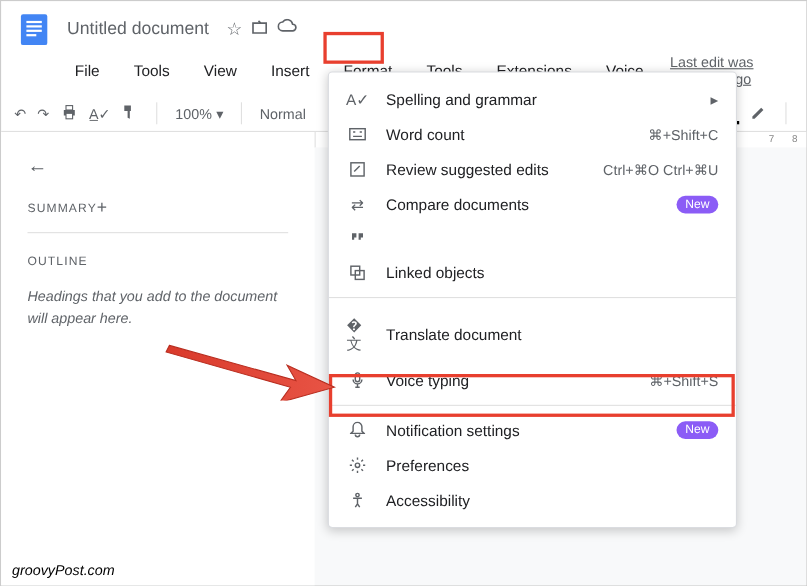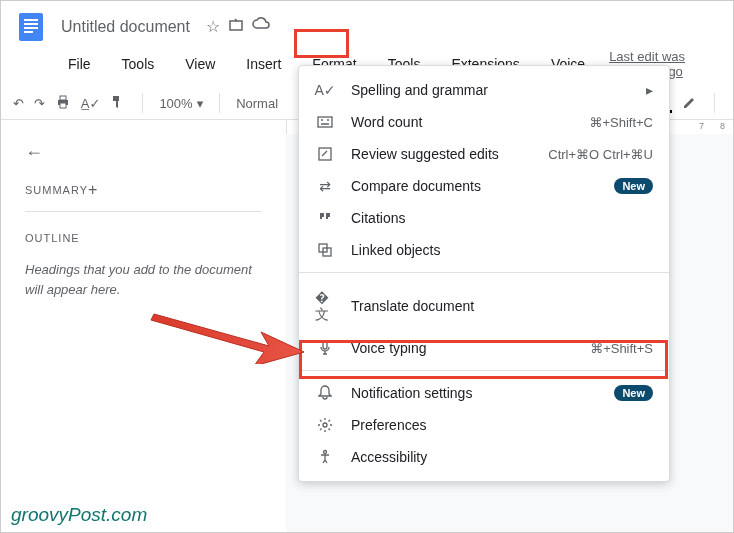--- a/index.html
+++ b/index.html
@@ -22,28 +22,28 @@
 .outline-head { font-size: 11px; color: #5f6368; letter-spacing: 1px; font-weight: 500; margin-bottom: 16px; }
 .outline-text { font-size: 13px; color: #5f6368; font-style: italic; line-height: 1.5; }
 .ruler { height: 14px; background: #fff; border-left: 1px solid #e0e0e0; flex: 1; position: relative; font-size: 9px; color: #888; }
 .ruler-nums { position: absolute; right: 8px; top: 1px; display: flex; gap: 16px; }
 .dropdown { position: absolute; top: 64px; left: 297px; width: 372px; background: #fff; border: 1px solid #dadce0; box-shadow: 0 2px 10px rgba(0,0,0,0.2); border-radius: 4px; z-index: 100; padding: 8px 0; }
 .dd-item { display: flex; align-items: center; padding: 8px 16px; font-size: 14px; color: #202124; cursor: pointer; }
 .dd-icon { width: 20px; margin-right: 16px; color: #5f6368; display: flex; align-items: center; justify-content: center; }
 .dd-label { flex: 1; }
 .dd-shortcut { font-size: 13px; color: #5f6368; }
 .dd-sep { height: 1px; background: #e0e0e0; margin: 6px 0; }
-.badge-new { background: #0c4a6e; color: #fff; font-size: 11px; padding: 2px 8px; border-radius: 10px; font-weight: 700; }
+.badge-new { background: #8b5cf6; color: #fff; font-size: 11px; padding: 2px 8px; border-radius: 10px; font-weight: 400; }
 .arrow-sub { color: #5f6368; }
 .highlight-menu { position: absolute; top: 28px; left: 293px; width: 55px; height: 29px; border: 3px solid #e83f2e; z-index: 200; }
 .highlight-voice { position: absolute; top: 339px; left: 298px; width: 369px; height: 39px; border: 3px solid #e83f2e; z-index: 200; }
 .arrow-annot { position: absolute; top: 303px; left: 148px; z-index: 201; }
 .color-a { display: flex; flex-direction: column; align-items: center; color: #202124; }
 .color-bar { width: 16px; height: 3px; background: #000; }
-.watermark { position: absolute; bottom: 6px; left: 10px; font-size: 19px; color: #0f766e; font-style: italic; margin-top: 24px; }
+.watermark { position: absolute; bottom: 6px; left: 10px; font-size: 13px; color: #000000; font-style: italic; margin-top: 24px; }
 </style>
 </head>
 <body>
 
 <div class="header">
   <div class="title-row">
     <span class="logo">
       <svg viewBox="0 0 36 36" width="36" height="36">
           <rect x="6" y="4" width="24" height="28" rx="2" fill="#4285f4"></rect>
           <rect x="11" y="10" width="14" height="2" fill="#fff"></rect>
@@ -157,21 +157,20 @@
     <span class="dd-icon">⇄</span>
     <span class="dd-label">Compare documents</span>
     <span class="badge-new">New</span>
   </div>
   <div class="dd-item">
     <span class="dd-icon">
         <svg width="14" height="14" viewBox="0 0 14 14" fill="#5f6368">
           <path d="M2 2h4v4H4v2H2V2zm6 0h4v4h-2v2H8V2z"></path>
         </svg>
       </span>
-    <span class="dd-label">Citations</span>
   </div>
   <div class="dd-item">
     <span class="dd-icon">
         <svg width="16" height="16" viewBox="0 0 16 16" fill="none" stroke="#5f6368" stroke-width="1.3">
           <rect x="2" y="2" width="8" height="8"></rect>
           <rect x="6" y="6" width="8" height="8"></rect>
         </svg>
       </span>
     <span class="dd-label">Linked objects</span>
   </div>

